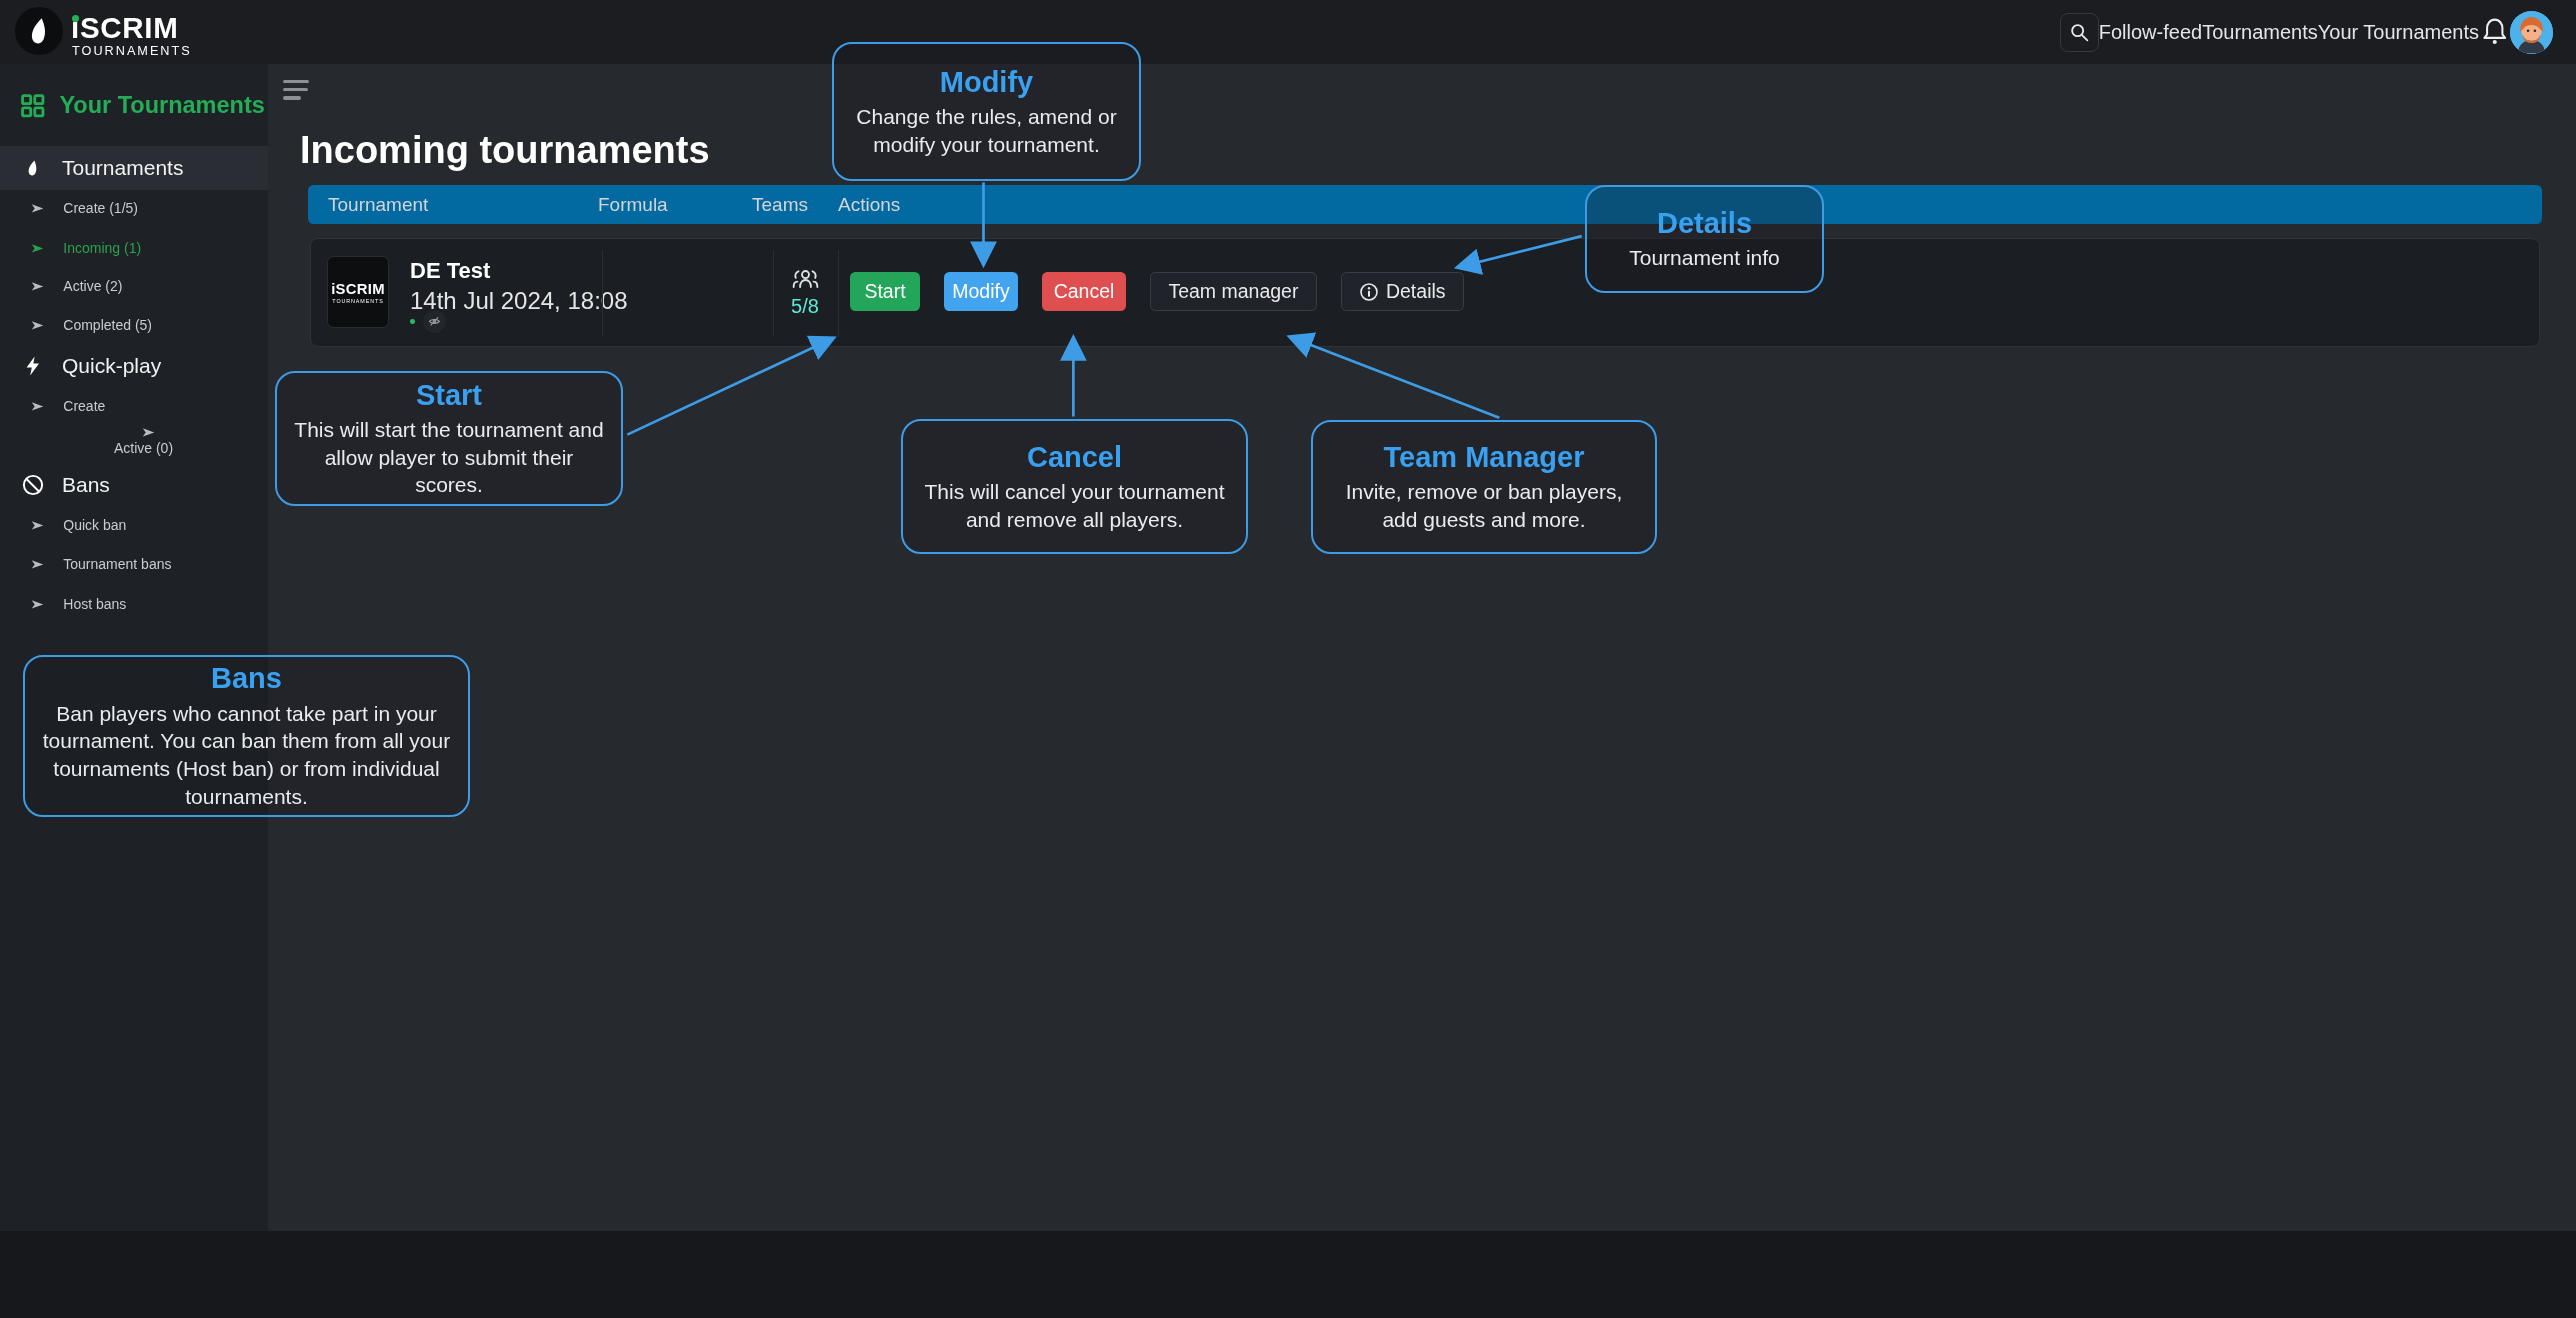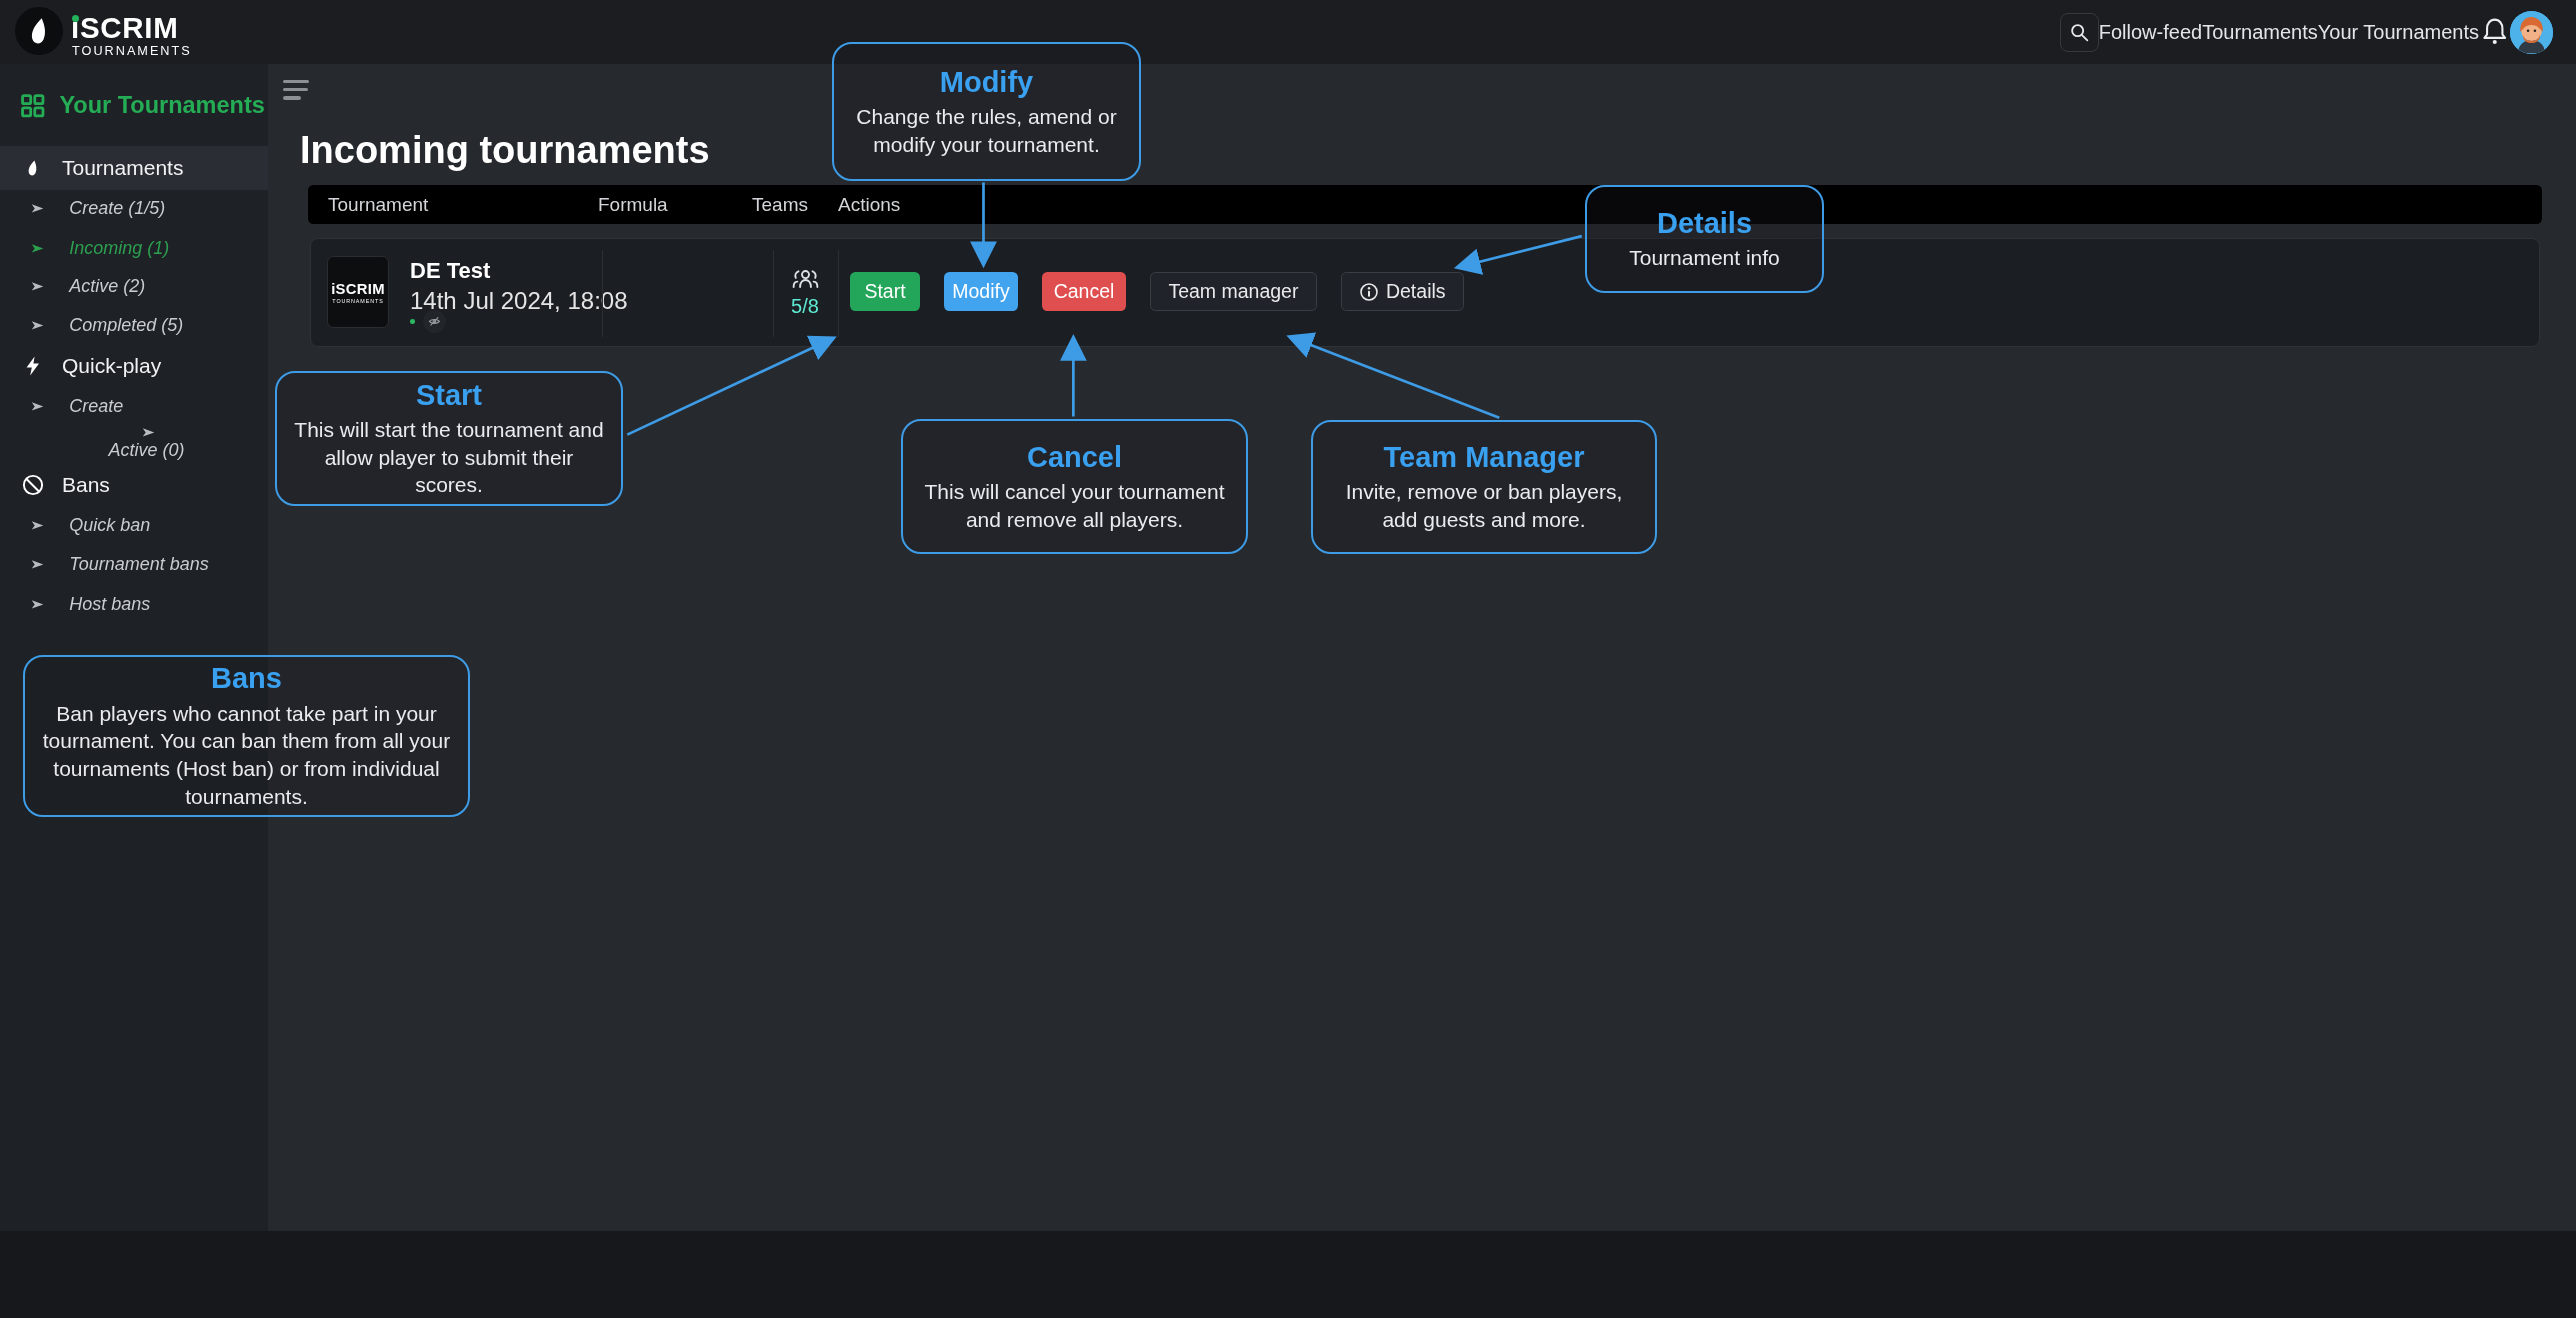--- a/index.html
+++ b/index.html
@@ -21,35 +21,35 @@
   .bell-wrap { width:31px; height:35px; display:flex; align-items:center; justify-content:center; cursor:pointer; }
   .avatar { width:43px; height:43px; border-radius:50%; overflow:hidden; background:#4db1ea; cursor:pointer; }
 
   
   .sidebar { position:absolute; top:64px; left:0; width:268px; height:1167px; background:#1e2126; z-index:4; }
   .side-item { position:absolute; left:0; width:100%; height:40px; display:flex; align-items:center; cursor:pointer; }
   .side-item.selected { height:44px; background:#2a2d33; }
   .side-head { top:21.5px; }
   .side-head .lab { font-size:23.5px; font-weight:bold; color:#25ad56; margin-left:13.4px; }
   .top-item .lab { font-size:21px; color:#f1f2f4; margin-left:16px; }
-  .sub-item .lab { font-size:18px; color:#c9ccd0; margin-left:25px;font-style:italic; }
+  .sub-item .lab { font-size:14px; color:#c9ccd0; margin-left:19px; }
   .sub-item.green .lab { color:#2ca04f; }
   .icon-slot { margin-left:19px; width:27px; display:flex; align-items:center; justify-content:center; }
   .sub-arrow { margin-left:29.5px; width:14.8px; height:14.8px; display:flex; align-items:center; }
   .sub-arrow svg { width:14.8px; height:14.8px; }
   .sub-item.green .sub-arrow polygon { fill:#2ca04f; }
 
   
   .content { position:absolute; top:64px; left:268px; width:2308px; height:1167px; background:#26292e; }
   .menu-icon { position:absolute; left:15.4px; top:16px; width:27px; cursor:pointer; }
   .menu-icon .bar { height:3.4px; border-radius:2px; background:#8d9095; margin-bottom:4.7px; }
   .menu-icon .b1 { width:25.5px; } .menu-icon .b2 { width:25px; } .menu-icon .b3 { width:17.4px; }
   .page-title { position:absolute; left:32px; top:65px; font-size:38px; font-weight:bold; color:#ffffff; }
 
-  .table-head { position:absolute; left:40px; top:121px; width:2234px; height:39px; background:#000000; border-radius:5.4px; }
+  .table-head { position:absolute; left:40px; top:121px; width:2234px; height:39px; background:#0369a1; border-radius:5.4px; }
   .th { position:absolute; top:0; height:39px; display:flex; align-items:center; font-size:19px; color:#d3d5d8; }
   .th-tournament { left:20px; } .th-formula { left:290px; } .th-teams { left:444px; } .th-actions { left:530px; }
 
   .row-card { position:absolute; left:42px; top:174px; width:2230px; height:109px; background:#1b1e23;
               border:0.7px solid #2f3237; border-radius:8px; }
   .thumb { position:absolute; left:16px; top:17.4px; width:62px; height:72px; background:#0c0e10;
            border:0.7px solid #2a2d31; border-radius:6.7px; display:flex; flex-direction:column;
            align-items:center; justify-content:center; }
   .thumb .t1 { font-size:14.8px; font-weight:bold; color:#ffffff; letter-spacing:0.3px; }
   .thumb .t2 { font-size:5.4px; letter-spacing:0.9px; color:#ffffff; margin-top:1.3px; }

